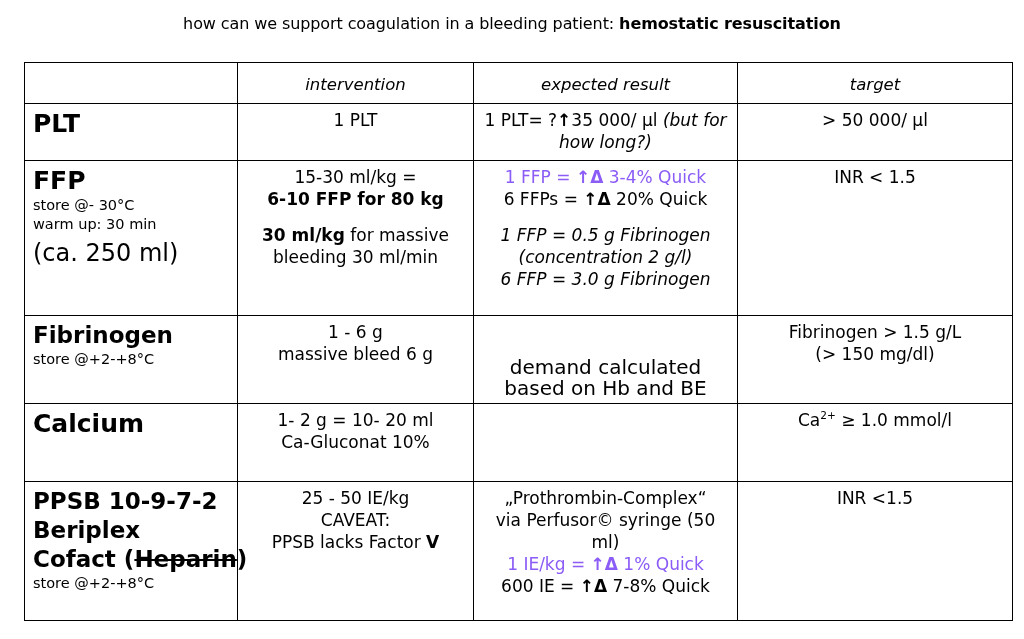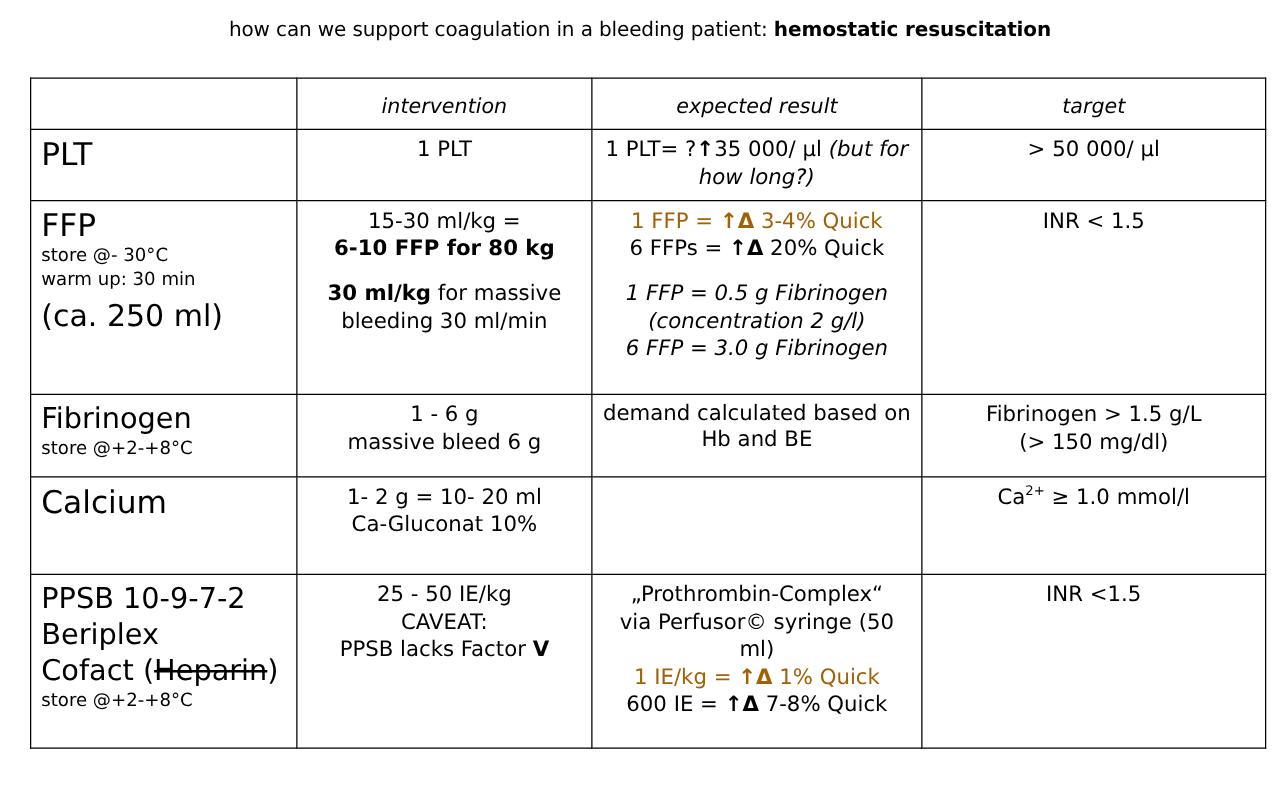--- a/index.html
+++ b/index.html
@@ -70,20 +70,21 @@
   tr.r-ffp td   { height: 145px; }
   tr.r-fib td   { height: 56px; }
   tr.r-ca  td   { height: 68px; }
   tr.r-ppsb td  { height: 129px; }
 
   
   .prod-name {
     font-size: 25px;
     line-height: 30px;
     display: block;
+    font-weight: bold;
   }
   .prod-name.small { font-size: 23px; line-height: 29px; }
   .prod-sub {
     font-size: 14.5px;
     line-height: 19px;
     display: block;
   }
   .prod-vol {
     font-size: 24px;
     line-height: 31px;
@@ -92,24 +93,24 @@
   }
   .strike { text-decoration: line-through; }
 
   
   .cell-txt {
     font-size: 17px;
     line-height: 22px;
     display: block;
     text-align: center;
   }
-  .cell-txt.sm { font-size: 17px; line-height: 21px; }
+  .cell-txt.sm { font-size: 20px; line-height: 21px; margin-top: 36px; }
   .cell-txt.b  { font-weight: 700; }
   .cell-txt.i  { font-style: italic; }
-  .cell-txt.red { color: #a16207; }
+  .cell-txt.red { color: #8b5cf6; }
   .gap { height: 14px; display: block; }
   .ital { font-style: italic; }
   .bld  { font-weight: 700; }
   .up-arrow { font-weight: 700; }
   sup { font-size: 0.62em; vertical-align: super; line-height: 0; }
 </style>
 </head>
 <body>
 
 <div class="slide-title">

